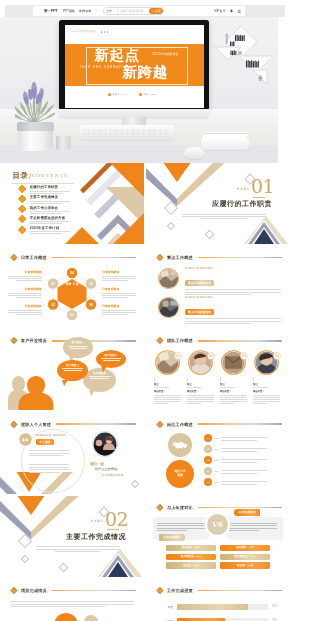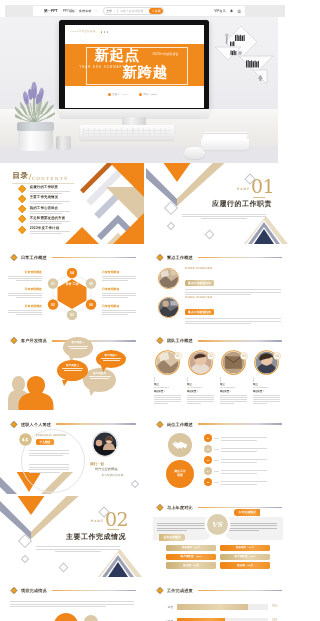--- a/index.html
+++ b/index.html
@@ -212,21 +212,21 @@
   
   .shead{position:absolute;left:8px;top:7px;display:flex;align-items:center;width:128px;}
   .dia{width:10px;height:9px;flex:none;position:relative;}
   .dia svg{display:block;}
   .stitle{font-size:4.1px;color:#4a4237;font-weight:bold;margin-left:3px;white-space:nowrap;letter-spacing:.2px;}
   .sline{flex:1;height:1.4px;margin-left:5px;border-radius:.7px;
      background:linear-gradient(90deg,#f0a24a,#e9cfa6 35%,#d6d6de 70%,#9ba0b5);}
   .ph{background:#dadada;height:.65px;border-radius:.3px;display:block;margin-top:1.4px;}
 
   
-  .toc-title{position:absolute;left:12.5px;top:7.5px;display:flex;align-items:flex-end;}
+  .toc-title{position:absolute;left:12.5px;top:7.5px;display:flex;align-items:center;}
   .toc-cn{font-size:7.5px;font-weight:bold;color:#7d6434;letter-spacing:.4px;
      font-family:"DejaVu Serif",serif;}
   .toc-slash{font-size:7px;color:#e0a345;margin:0 .4px;font-family:"DejaVu Serif",serif;font-weight:bold;}
   .toc-en{font-size:4.3px;color:#bfa271;letter-spacing:1.3px;font-family:"DejaVu Serif",serif;}
   .toc-rule{position:absolute;left:12px;top:19.5px;width:62px;height:.55px;background:#e6dcc7;}
   .toc-list{position:absolute;left:19px;top:22px;width:60px;}
   .toc-item{display:flex;align-items:flex-start;height:10.2px;}
   .toc-d{width:6.4px;height:6.4px;flex:none;margin-top:.8px;
      background:#f0a01e;transform:rotate(45deg);border-radius:.6px;
      box-shadow:inset 0 0 0 .6px #e08b12;}

